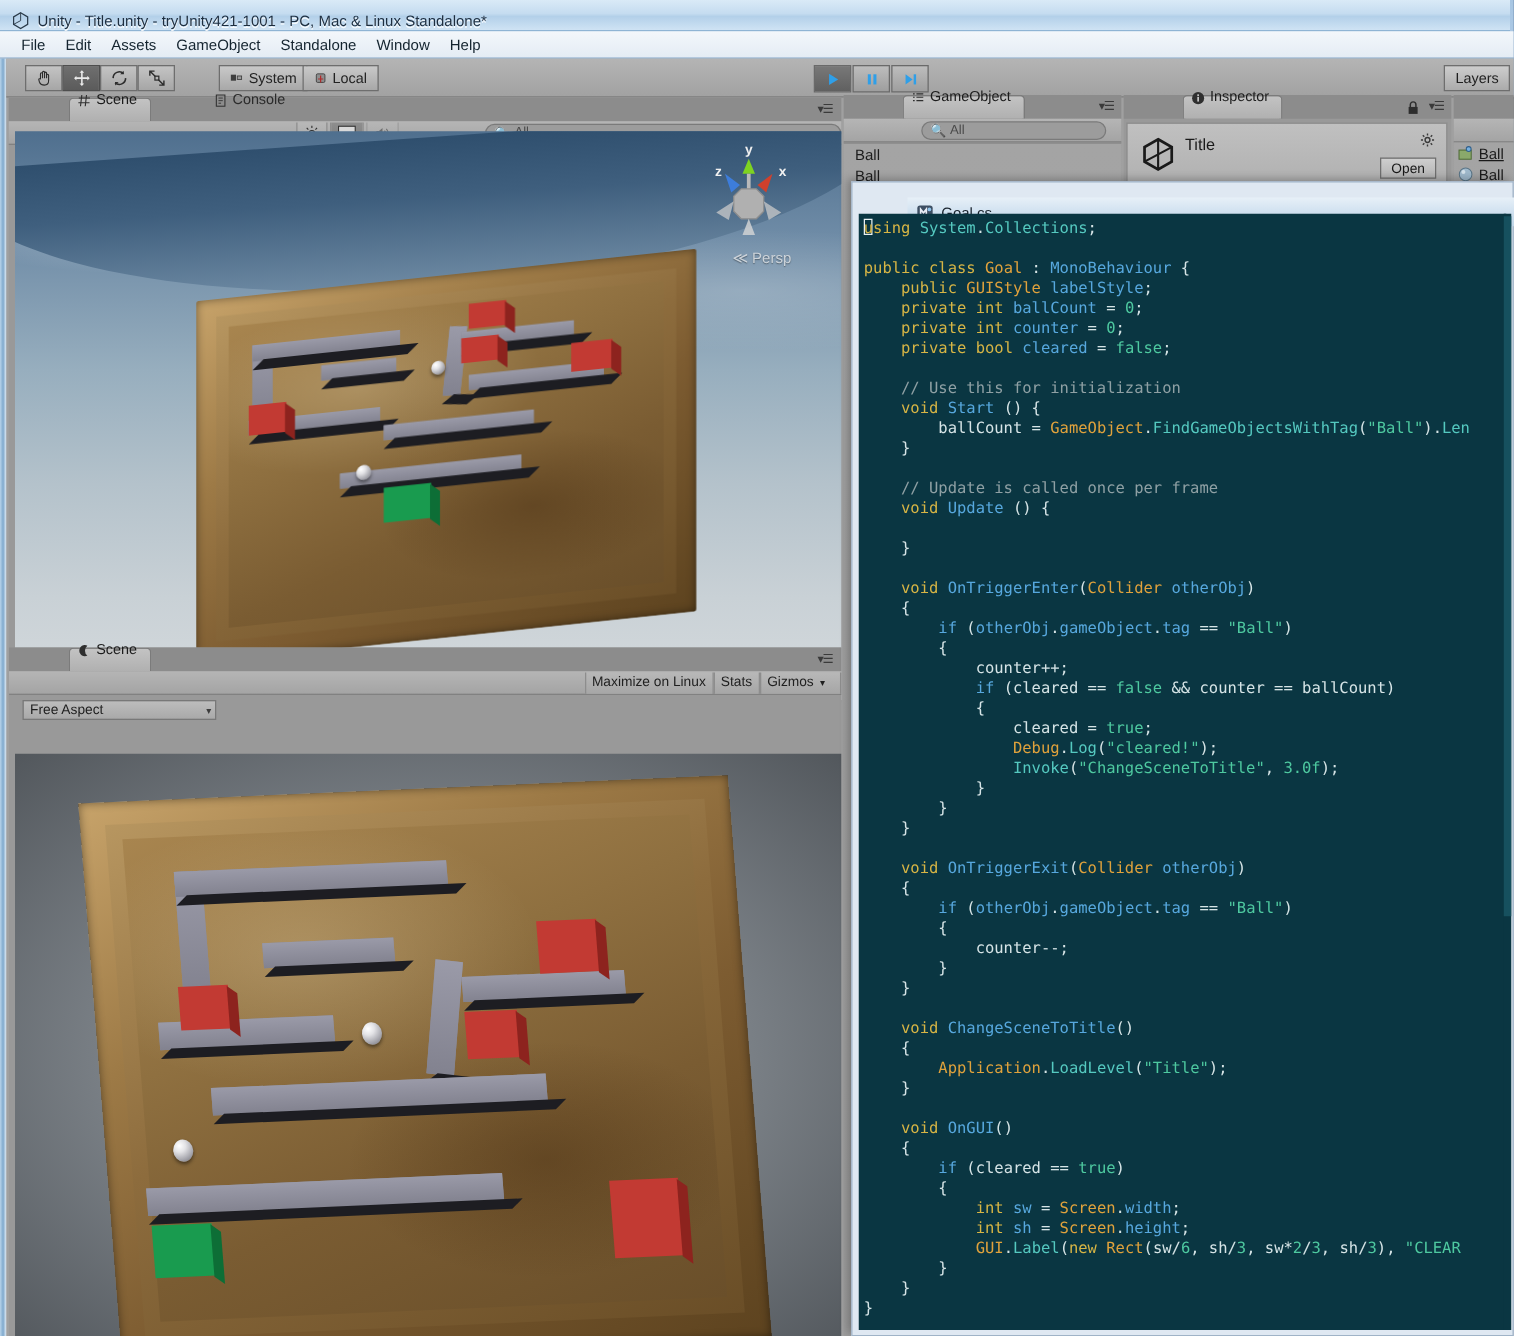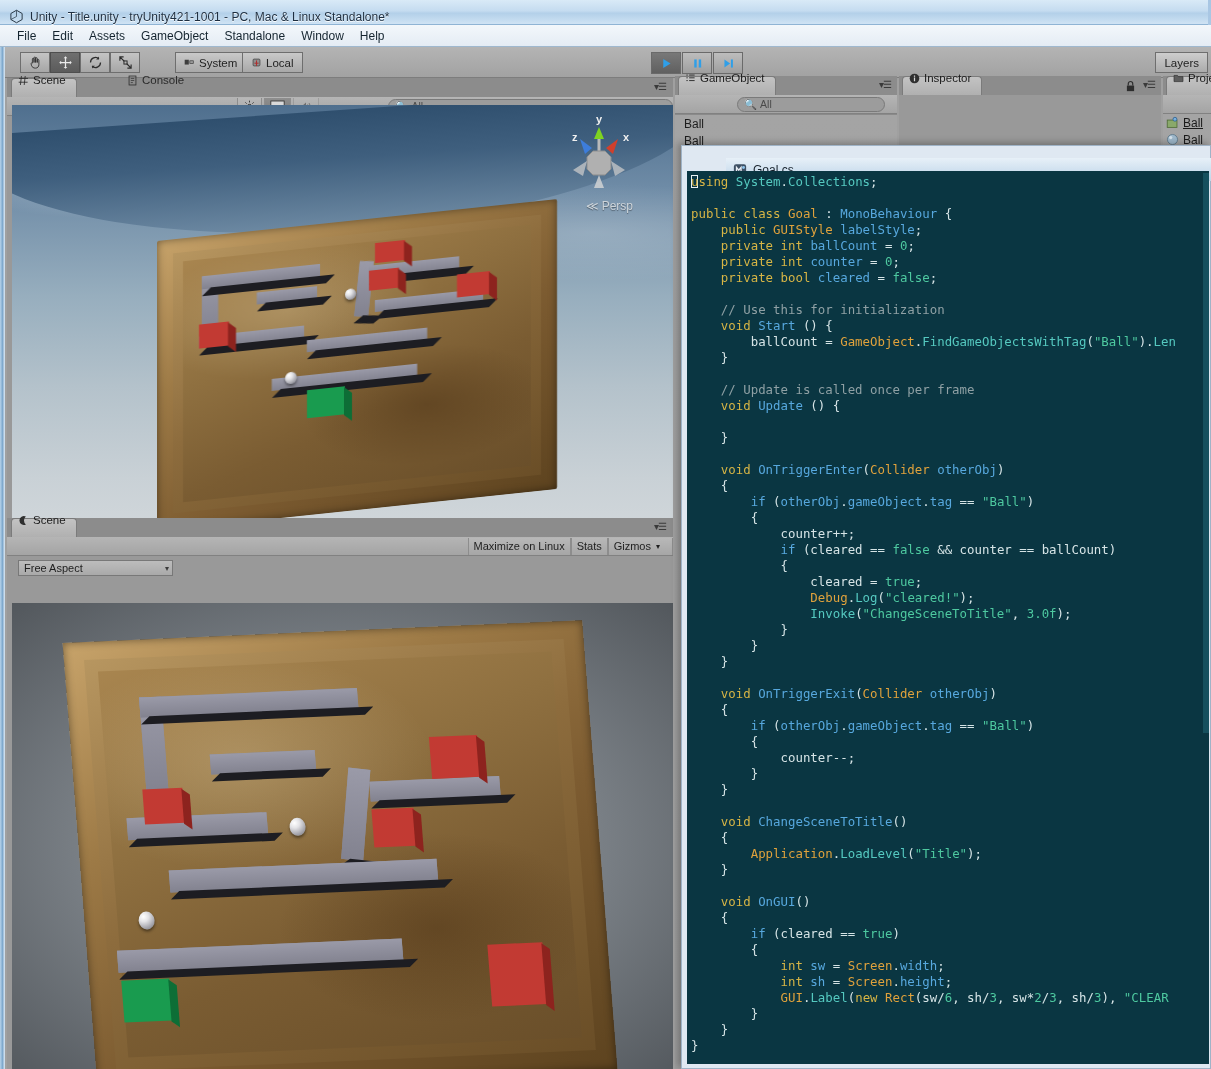--- a/index.html
+++ b/index.html
@@ -89,21 +89,21 @@
   .panel-tabrow {
     position:absolute; left:0; top:0; height:19px; width:100%;
     background:#8c8c8c;
   }
   .ptab {
     position:absolute; top:0; height:19px; padding:0 10px 16px 6px;
     display:flex; align-items:center; gap:4px;
     font-size:11.5px; color:#1c1c1c;
     background: linear-gradient(180deg,#c3c3c3,#b0b0b0);
     border-top-left-radius:4px; border-top-right-radius:4px;
-    border:1px solid #7b7b7b; border-bottom:none;
+    border:1px solid #7b7b7b; border-bottom:none;margin-left:44px;
   }
   .ptab.inactive {
     background:transparent; border-color:transparent; color:#2b2b2b;
   }
   .pmenu { position:absolute; top:3px; font-size:10px; color:#3a3a3a; letter-spacing:-1px; }
 
   .subbar {
     position:absolute; height:19px; width:100%;
     background: linear-gradient(180deg,#b5b5b5,#a4a4a4);
     border-bottom:1px solid #818181;
@@ -623,20 +623,35 @@
           <rect x="7.1" y="3.6" width="1.8" height="1.9" fill="#d6d6d6"></rect>
         </svg>
         <span>Inspector</span>
       </div>
       <svg style="position:absolute;right:26px;top:4px;" width="9" height="12" viewBox="0 0 10 13">
         <path d="M2.5 6V4a2.5 2.5 0 015 0v2" fill="none" stroke="#2d2d2d" stroke-width="1.3"></path>
         <rect x="1" y="6" width="8" height="6.2" fill="#2d2d2d"></rect>
       </svg>
       <div class="pmenu" style="right:6px;">▾☰</div>
 
+      <div id="insp-body">
+        <svg style="position:absolute;left:10px;top:10px;" width="29" height="29" viewBox="0 0 24 24">
+          <path d="M12 2 L21 7.2 L21 16.8 L12 22 L3 16.8 L3 7.2 Z" fill="none" stroke="#1a1a1a" stroke-width="1.8"></path>
+          <path d="M12 2 L12 12 L3 16.8" fill="none" stroke="#1a1a1a" stroke-width="1.4"></path>
+          <path d="M12 12 L21 7.2 M12 12 L12 22" fill="none" stroke="#1a1a1a" stroke-width="1.4"></path>
+        </svg>
+        <div id="insp-name">Title</div>
+        <svg style="position:absolute;right:9px;top:7px;" width="12" height="12" viewBox="0 0 16 16">
+          <circle cx="8" cy="8" r="2.6" fill="none" stroke="#3a3a3a" stroke-width="1.5"></circle>
+          <path d="M8 1v2.2M8 12.8V15M1 8h2.2M12.8 8H15M3 3l1.6 1.6M11.4 11.4L13 13M13 3l-1.6 1.6M4.6 11.4L3 13" stroke="#3a3a3a" stroke-width="1.5"></path>
+        </svg>
+        <div id="insp-open">
+          <span>Open</span>
+        </div>
+      </div>
     </div>
 
     <div class="panel" id="project">
       <div class="panel-tabrow"></div>
       <div class="ptab" style="left:3px;padding-right:2px;">
         <svg width="11" height="11" viewBox="0 0 16 16">
           <path d="M1.5 3.5h5l1.3 1.8h6.7v7.2h-13z" fill="#5d5d5d" stroke="#2f2f2f" stroke-width="1"></path>
         </svg>
         <span>Project</span>
       </div>

